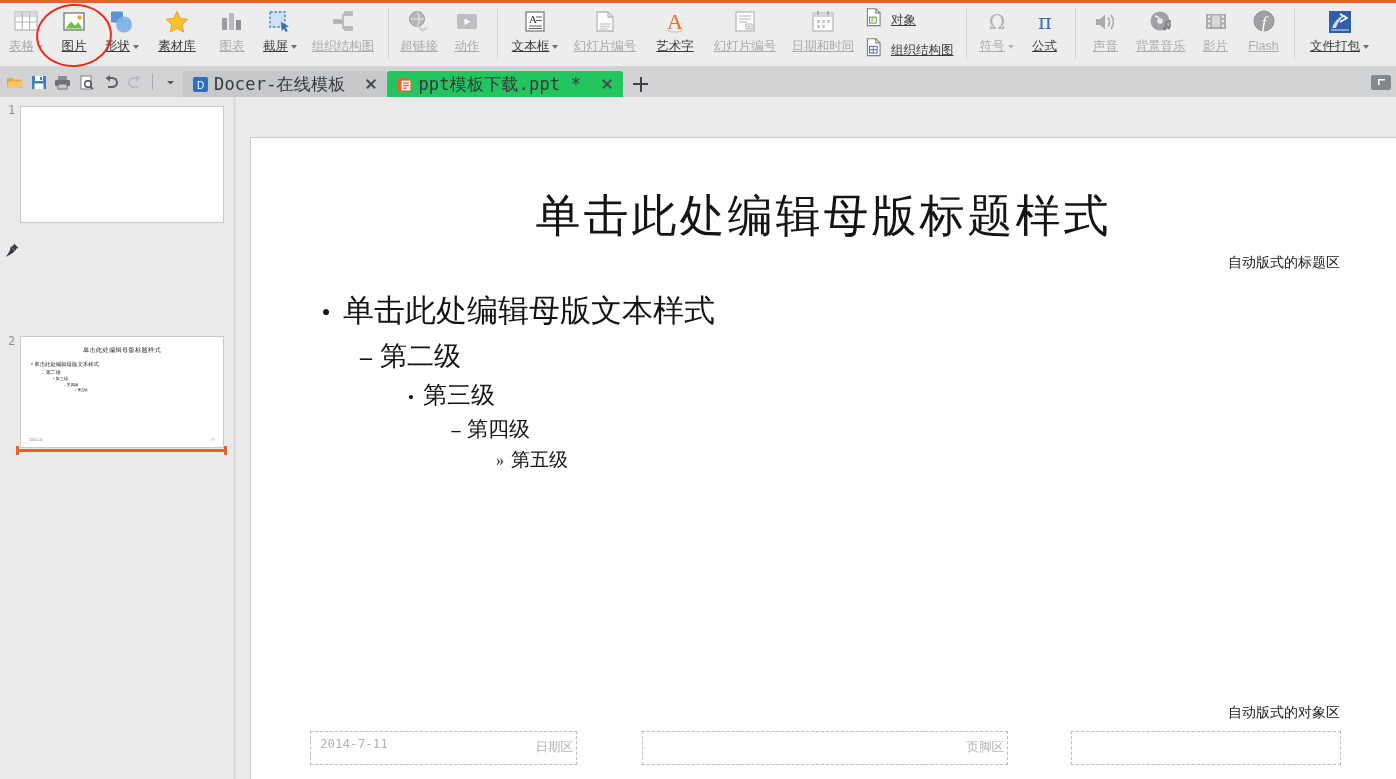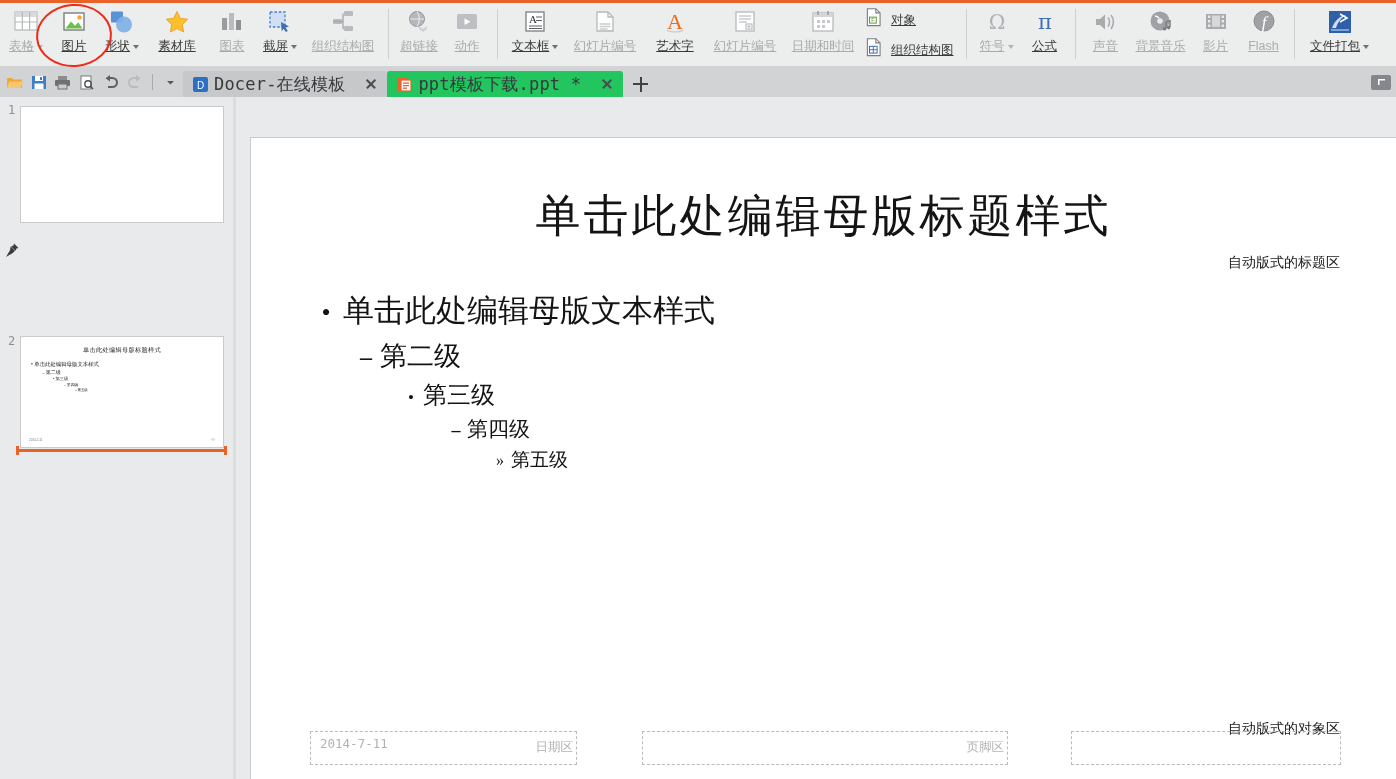--- a/index.html
+++ b/index.html
@@ -183,21 +183,21 @@
   .bl4 .bullet { width: 22px; font-size: 18px; font-weight: bold; }
   .bl5 { font-size: 19px; margin-left: 180px; }
   .bl5 .bullet { width: 22px; font-size: 16px; }
 
   .side-label {
     position: absolute; right: 56px;
     font-size: 14px; color: #1b1b1b;
     font-family: "DejaVu Sans", sans-serif; white-space: nowrap;
   }
   .side-title-area { top: 116px; }
-  .side-object-area { top: 582px; }
+  .side-object-area { top: 566px; }
 
   .ph-box {
     position: absolute; border: 1px dashed #b8babd; background: transparent;
   }
   .ph-date  { left: 59px;  top: 593px; width: 267px; height: 34px; }
   .ph-foot  { left: 391px; top: 593px; width: 366px; height: 34px; }
   .ph-num   { left: 820px; top: 593px; width: 270px; height: 34px; }
   .ph-inner { position: relative; width: 100%; height: 100%; }
   .ph-val {
     position: absolute; left: 9px; top: 4px;

